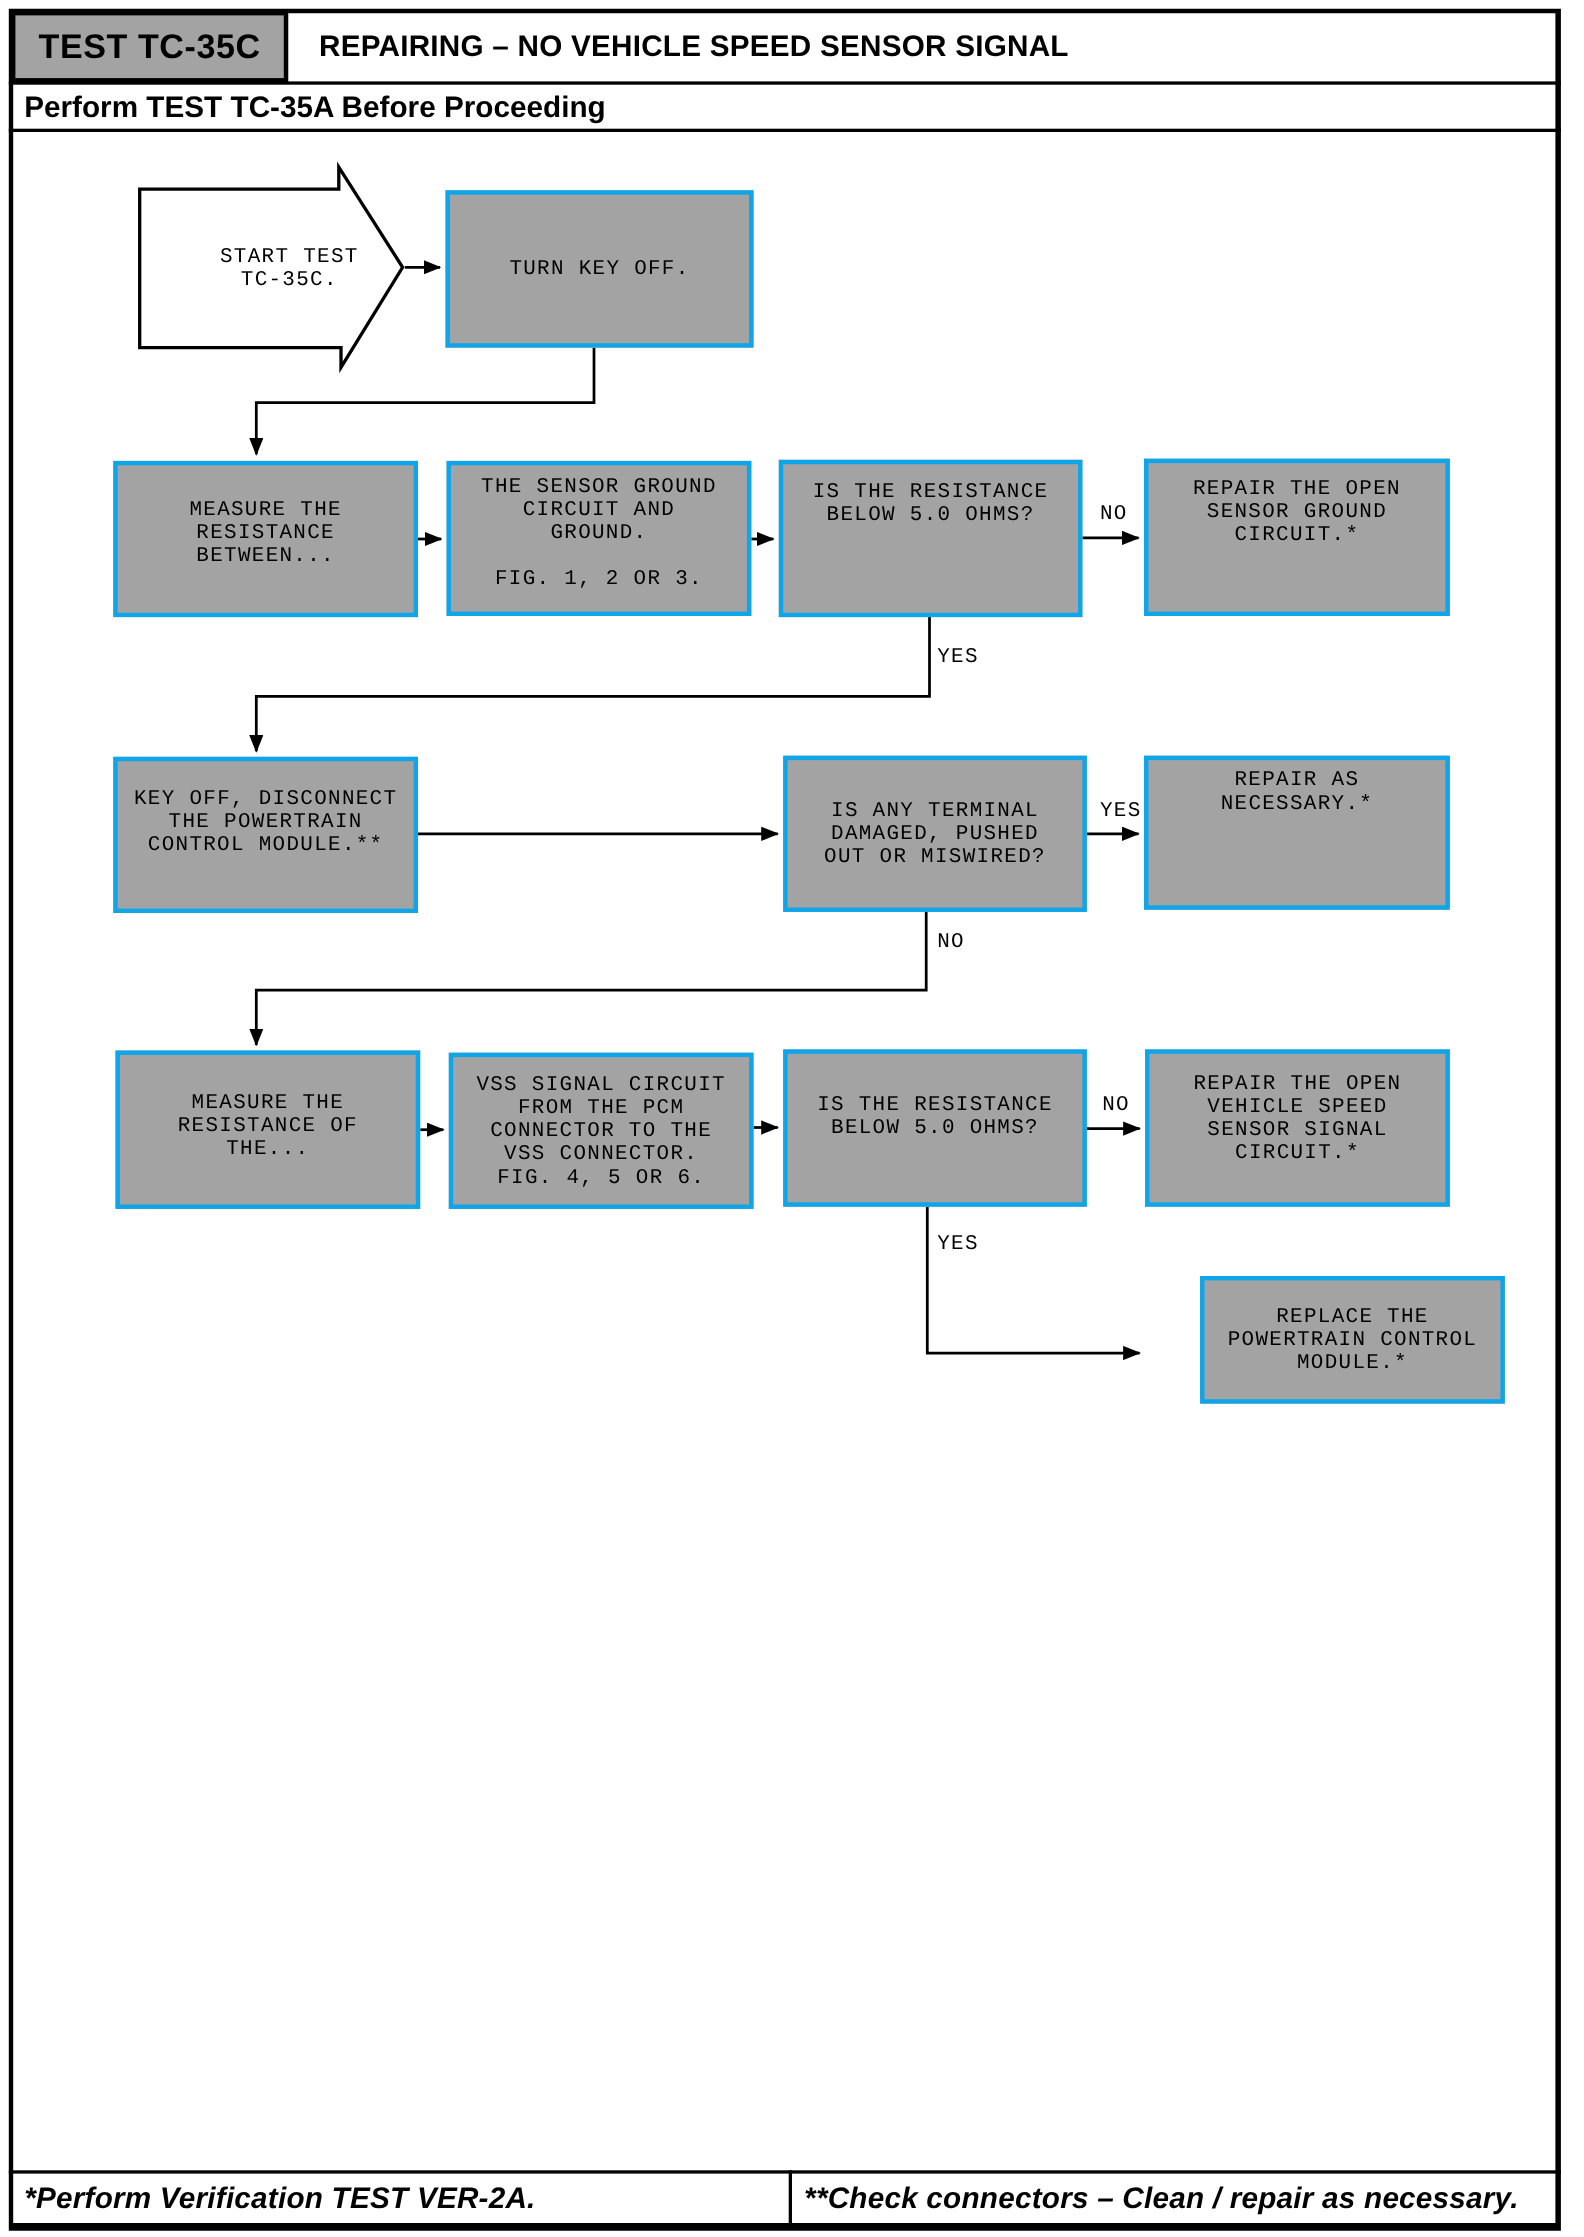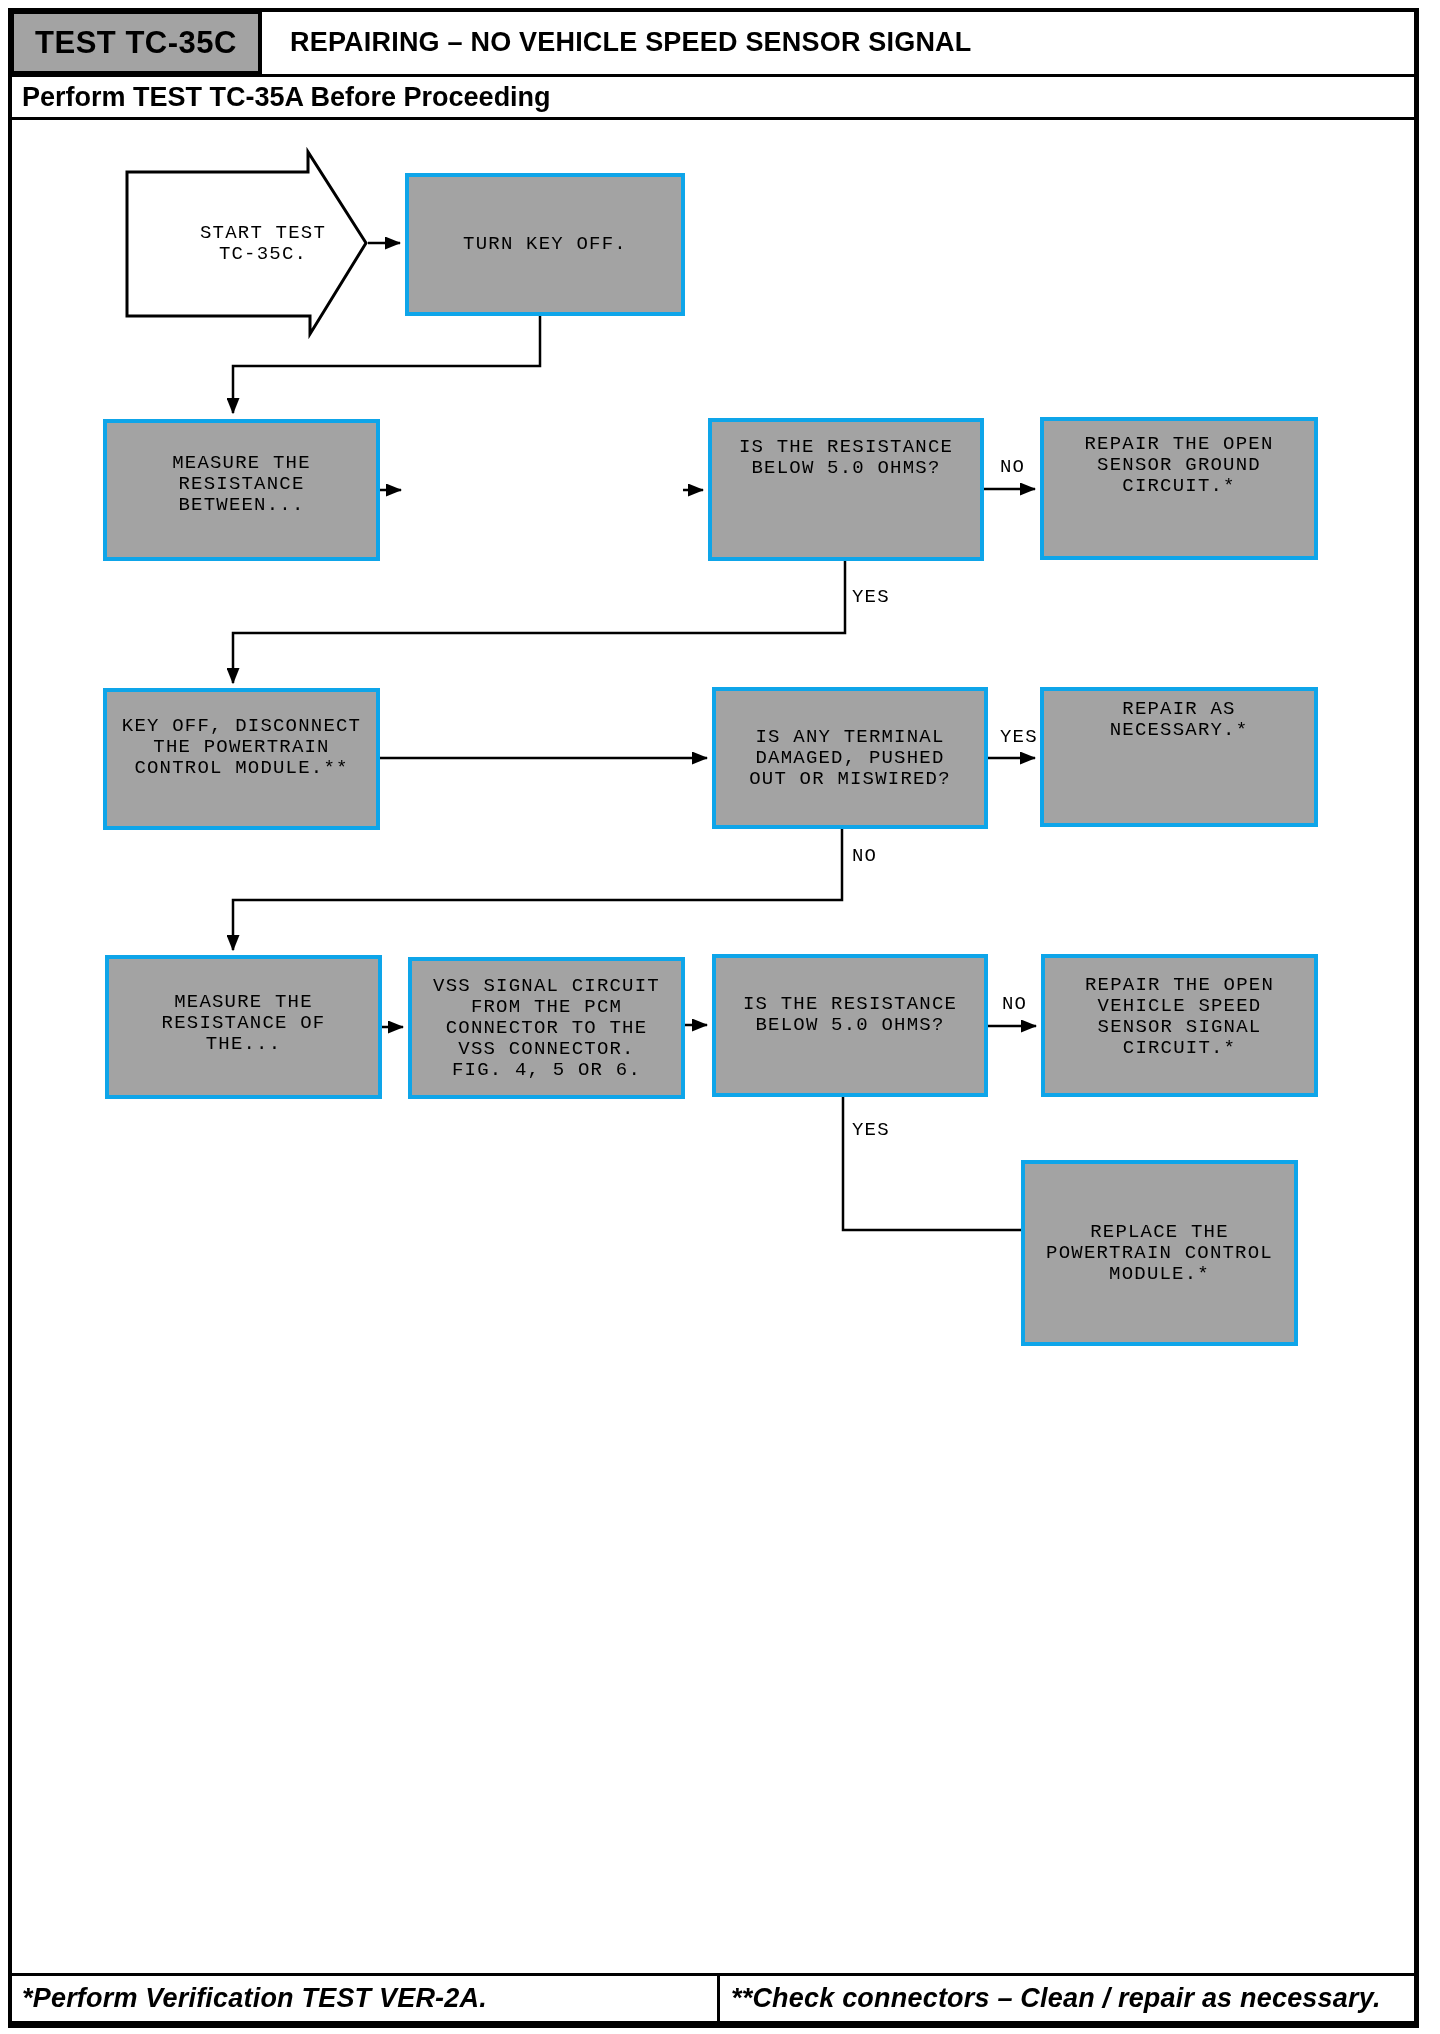--- a/index.html
+++ b/index.html
@@ -86,20 +86,25 @@
     <path d="M843,1097 V1230 H1036" stroke="#000" stroke-width="2.5" fill="none" marker-end="url(#ah)"></path>
   </svg>
 
   <div class="start-text pb16" style="left:127px;top:172px;width:200px;height:144px">START TEST
 TC-35C.</div>
   <div class="node" style="left:405px;top:173px;width:280px;height:143px">TURN KEY OFF.</div>
 
   <div class="node pb12" style="left:103px;top:419px;width:277px;height:142px">MEASURE THE
 RESISTANCE
 BETWEEN...</div>
+  <div class="node pb10" style="left:406px;top:419px;width:277px;height:141px">THE SENSOR GROUND
+CIRCUIT AND
+GROUND.
+
+FIG. 1, 2 OR 3.</div>
   <div class="node pb64" style="left:708px;top:418px;width:276px;height:143px">IS THE RESISTANCE
 BELOW 5.0 OHMS?</div>
   <div class="node pb46" style="left:1040px;top:417px;width:278px;height:143px">REPAIR THE OPEN
 SENSOR GROUND
 CIRCUIT.*</div>
   <div class="flabel" style="left:1000px;top:456px">NO</div>
   <div class="flabel" style="left:852px;top:586px">YES</div>
 
   <div class="node pb42" style="left:103px;top:688px;width:277px;height:142px">KEY OFF, DISCONNECT
 THE POWERTRAIN
@@ -122,21 +127,21 @@
 FIG. 4, 5 OR 6.</div>
   <div class="node pb22" style="left:712px;top:954px;width:276px;height:143px">IS THE RESISTANCE
 BELOW 5.0 OHMS?</div>
   <div class="node pb18" style="left:1041px;top:954px;width:277px;height:143px">REPAIR THE OPEN
 VEHICLE SPEED
 SENSOR SIGNAL
 CIRCUIT.*</div>
   <div class="flabel" style="left:1002px;top:993px">NO</div>
   <div class="flabel" style="left:852px;top:1119px">YES</div>
 
-  <div class="node" style="left:1021px;top:1160px;width:277px;height:186px">REPLACE THE
+  <div class="node" style="left:1091px;top:1160px;width:277px;height:116px">REPLACE THE
 POWERTRAIN CONTROL
 MODULE.*</div>
 
   <div id="footer"></div>
   <div id="footer-divider"></div>
   <div class="fcell" id="footer-left">*Perform Verification TEST VER-2A.</div>
   <div class="fcell" id="footer-right">**Check connectors – Clean / repair as necessary.</div>
 
 </div>
 

